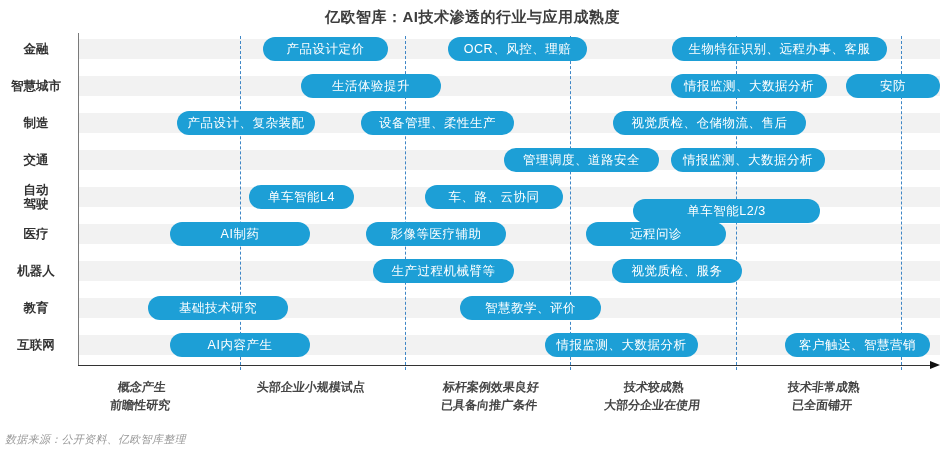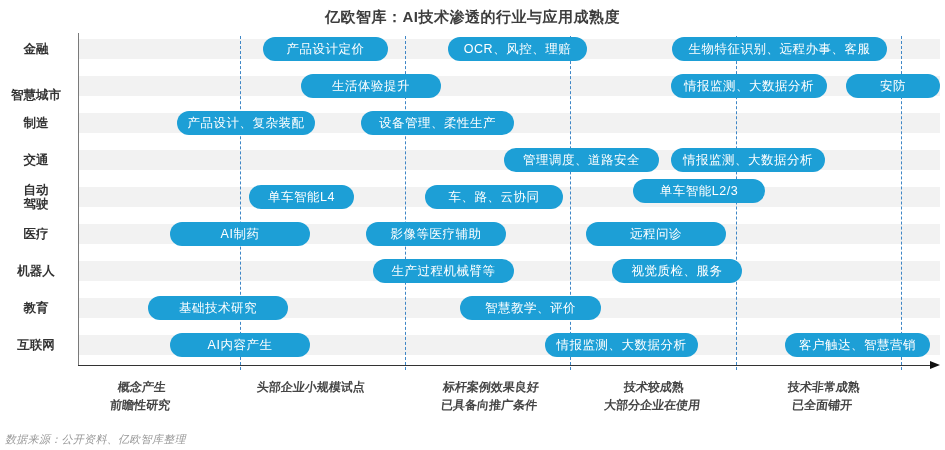--- a/index.html
+++ b/index.html
@@ -40,46 +40,47 @@
     <div class="x-axis"></div>
     <div class="x-arrow"></div>
   <div class="row-band" style="top: 39px; left: 78px; width: 862px;"></div>
       <div class="row-label" style="top: 39px;">
         <div>金融</div>
       </div>
       <div class="box" style="left: 263px; width: 125px; top: 37px;">产品设计定价</div>
       <div class="box" style="left: 448px; width: 139px; top: 37px; text-align: center;">OCR、风控、理赔</div>
       <div class="box" style="left: 672px; width: 215px; top: 37px;">生物特征识别、远程办事、客服</div>
       <div class="row-band" style="top: 76px; left: 78px; width: 862px;"></div>
-      <div class="row-label" style="top: 76px; margin-top: 9px;">
+      <div class="row-label" style="top: 76px;">
         <div>智慧城市</div>
       </div>
       <div class="box" style="left: 301px; width: 140px; top: 74px;">生活体验提升</div>
       <div class="box" style="left: 671px; width: 156px; top: 74px;">情报监测、大数据分析</div>
       <div class="box" style="left: 846px; width: 94px; top: 74px;">安防</div>
       <div class="row-band" style="top: 113px; left: 78px; width: 862px;"></div>
       <div class="row-label" style="top: 113px;">
         <div>制造</div>
       </div>
       <div class="box" style="left: 177px; width: 138px; top: 111px;">产品设计、复杂装配</div>
       <div class="box" style="left: 361px; width: 153px; top: 111px;">设备管理、柔性生产</div>
+      <div class="box" style="left: 613px; width: 193px; top: 111px;">视觉质检、仓储物流、售后</div>
       <div class="row-band" style="top: 150px; left: 78px; width: 862px;"></div>
       <div class="row-label" style="top: 150px;">
         <div>交通</div>
       </div>
       <div class="box" style="left: 504px; width: 155px; top: 148px;">管理调度、道路安全</div>
       <div class="box" style="left: 671px; width: 154px; top: 148px;">情报监测、大数据分析</div>
       <div class="row-band" style="top: 187px; left: 78px; width: 862px;"></div>
       <div class="row-label" style="top: 187px;">
         <div>自动</div>
         <div>驾驶</div>
       </div>
       <div class="box" style="left: 249px; width: 105px; top: 185px;">单车智能L4</div>
       <div class="box" style="left: 425px; width: 138px; top: 185px;">车、路、云协同</div>
-      <div class="box" style="left: 633px; width: 132px; top: 179px;">单车智能L2/3</div>
+      <div class="box" style="left: 633px; width: 187px; top: 199px;">单车智能L2/3</div>
       <div class="row-band" style="top: 224px; left: 78px; width: 862px;"></div>
       <div class="row-label" style="top: 224px;">
         <div>医疗</div>
       </div>
       <div class="box" style="left: 170px; width: 140px; top: 222px;">AI制药</div>
       <div class="box" style="left: 366px; width: 140px; top: 222px;">影像等医疗辅助</div>
       <div class="box" style="left: 586px; width: 140px; top: 222px;">远程问诊</div>
       <div class="row-band" style="top: 261px; left: 78px; width: 862px;"></div>
       <div class="row-label" style="top: 261px;">
         <div>机器人</div>

